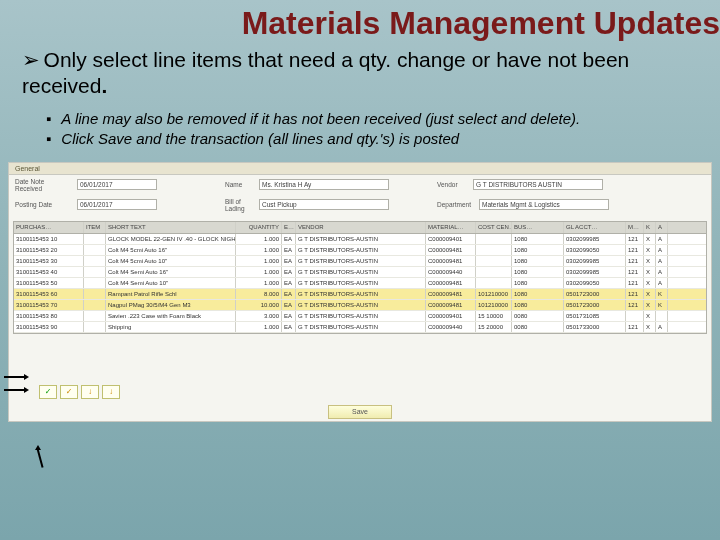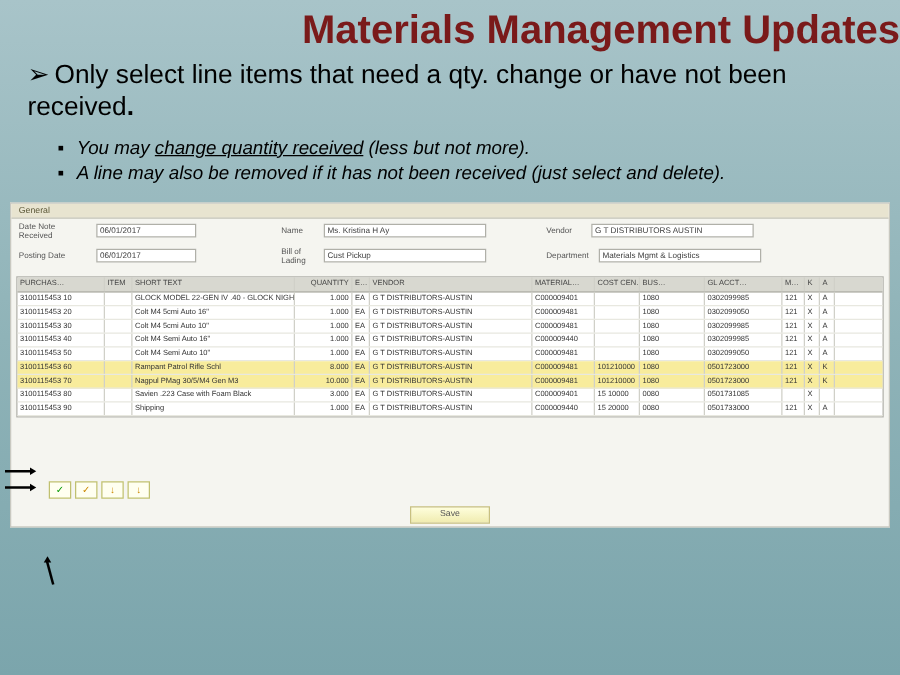--- a/index.html
+++ b/index.html
@@ -179,22 +179,22 @@
 </head>
 <body>
 
 <div class="title">Materials Management Updates</div>
 
 <div class="main-point">
   <span class="arrow">➢</span><span>Only select line items that need a qty. change or have not been received</span><b>.</b>
 </div>
 
 <ul class="bullets">
-  <li><span>You may </span><span class="u">change quantity received</span><span> (less but not more).</span></li>
   <li>A line may also be removed if it has not been received (just select and delete).</li>
+  <li>Click Save and the transaction (all lines and qty.'s) is posted</li>
 </ul>
 
 <div class="app">
   <div class="general-bar">General</div>
   <div class="form-row">
     <div class="form-col">
         <div class="form-label">Date Note Received</div>
         <div class="form-input">06/01/2017</div>
       </div>
     <div class="form-col" style="margin-left:60px;">

